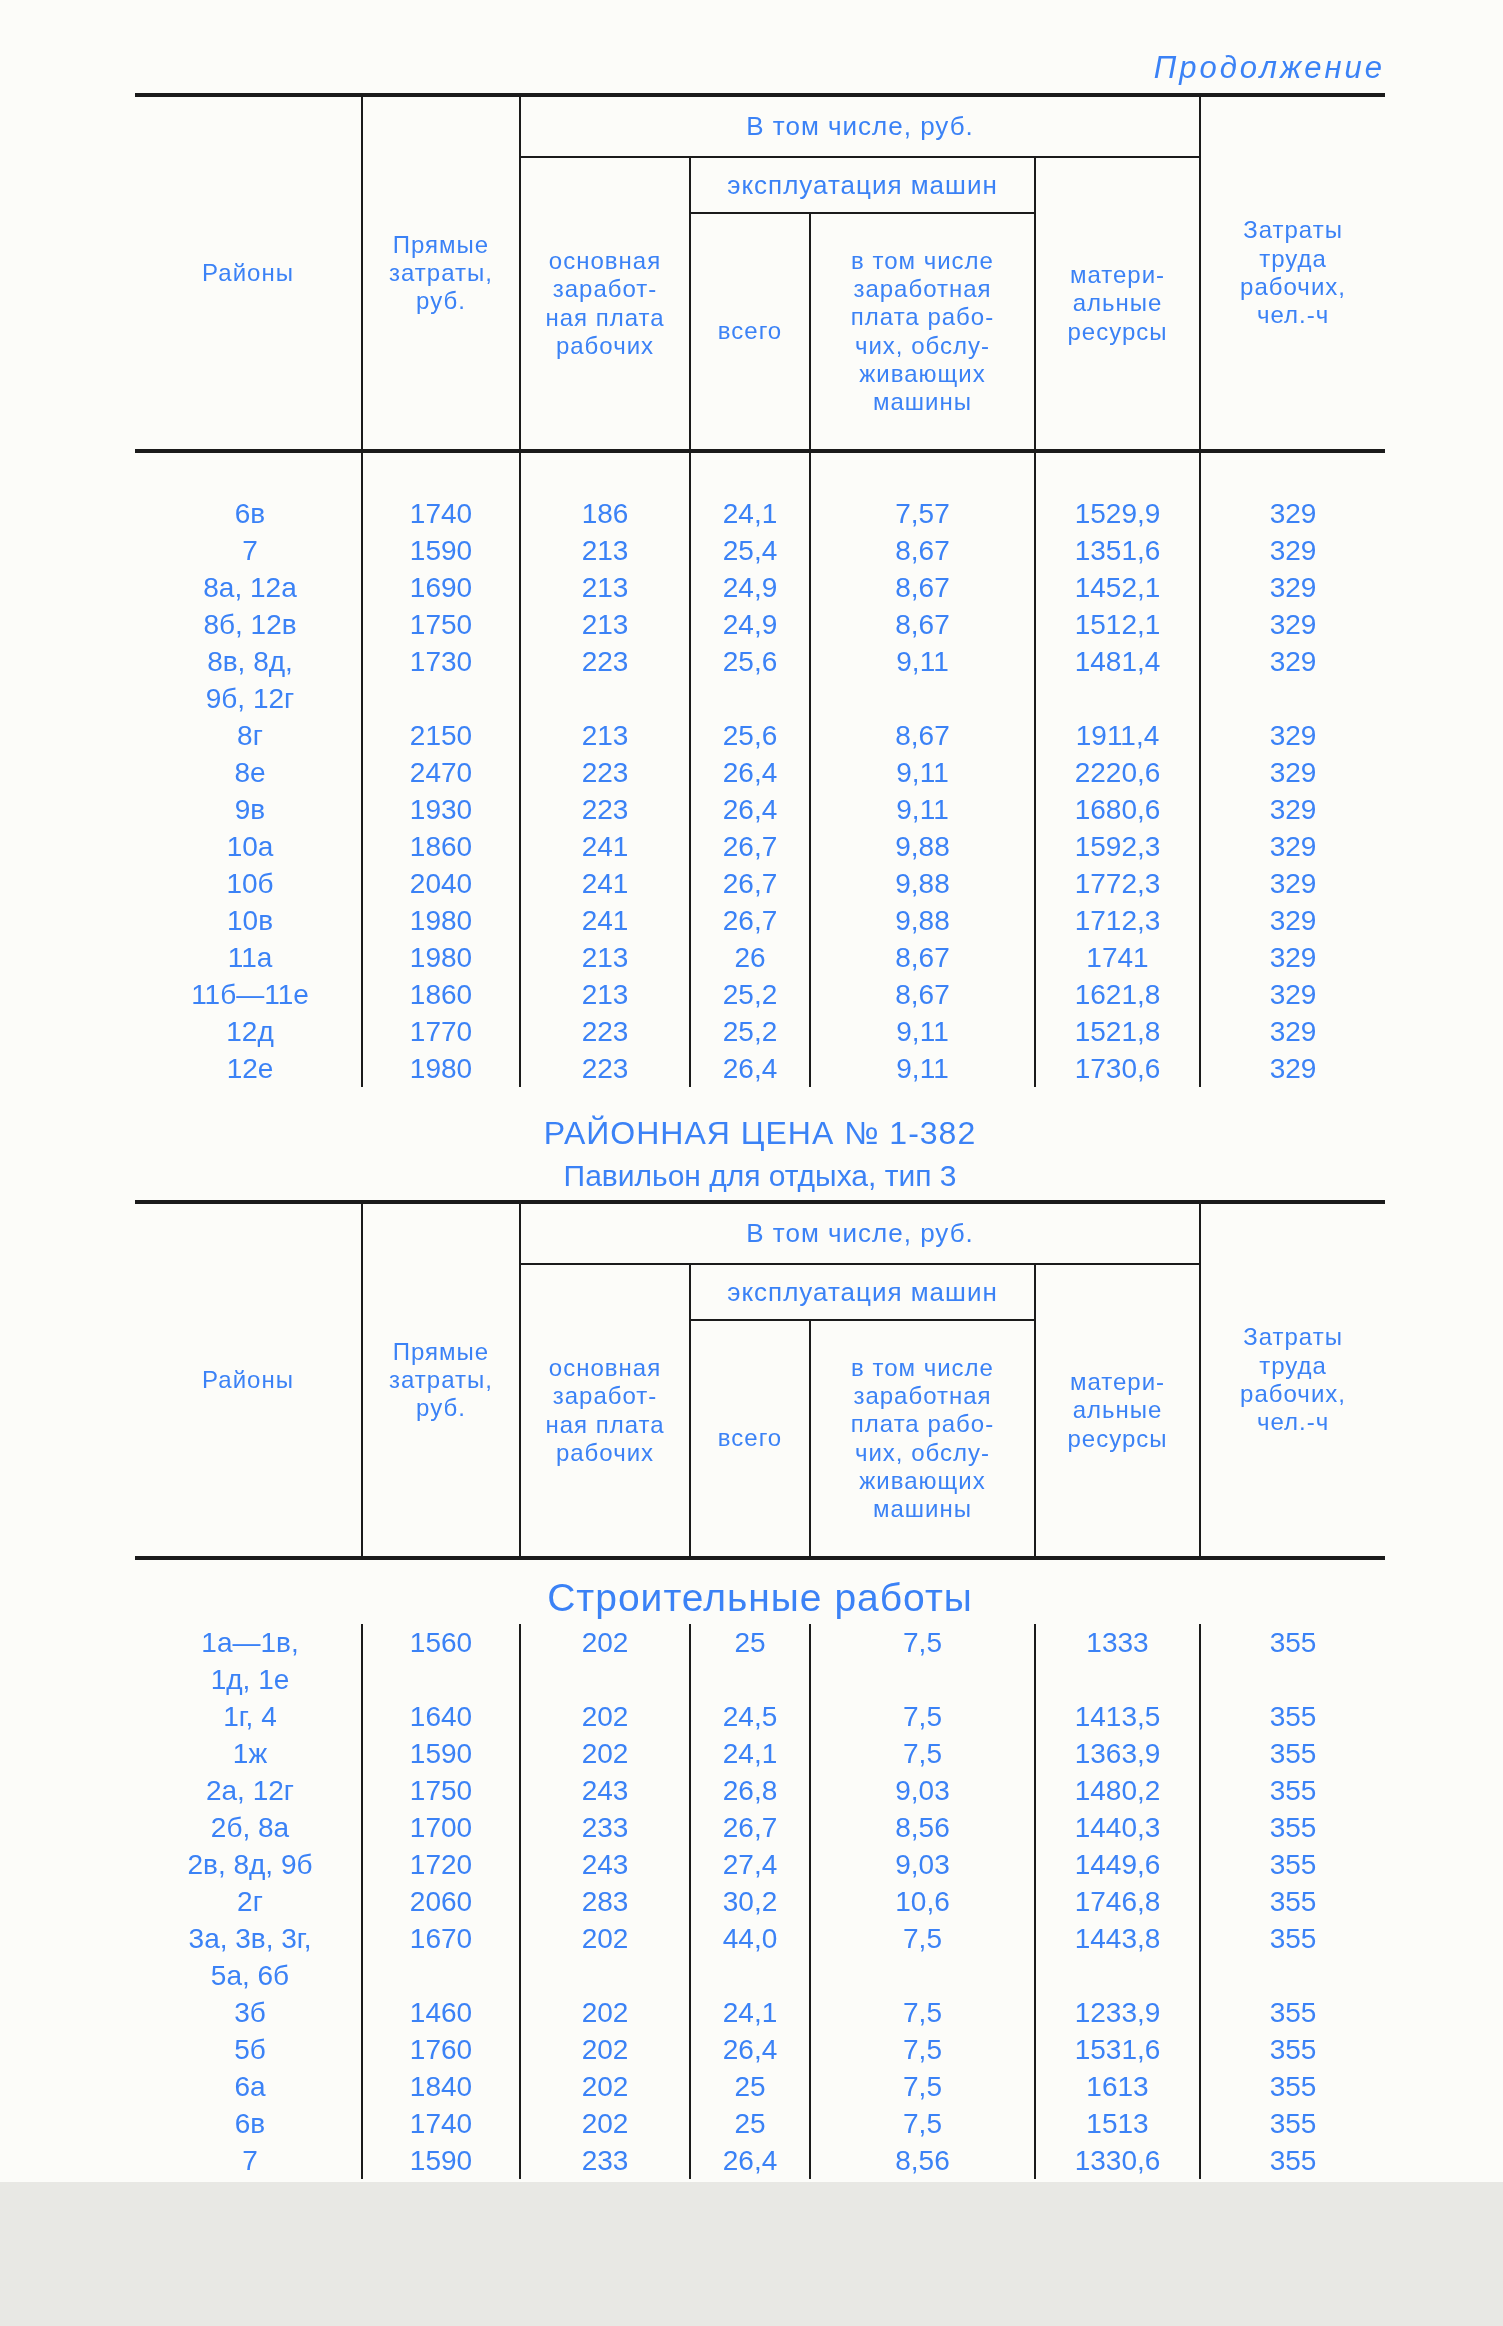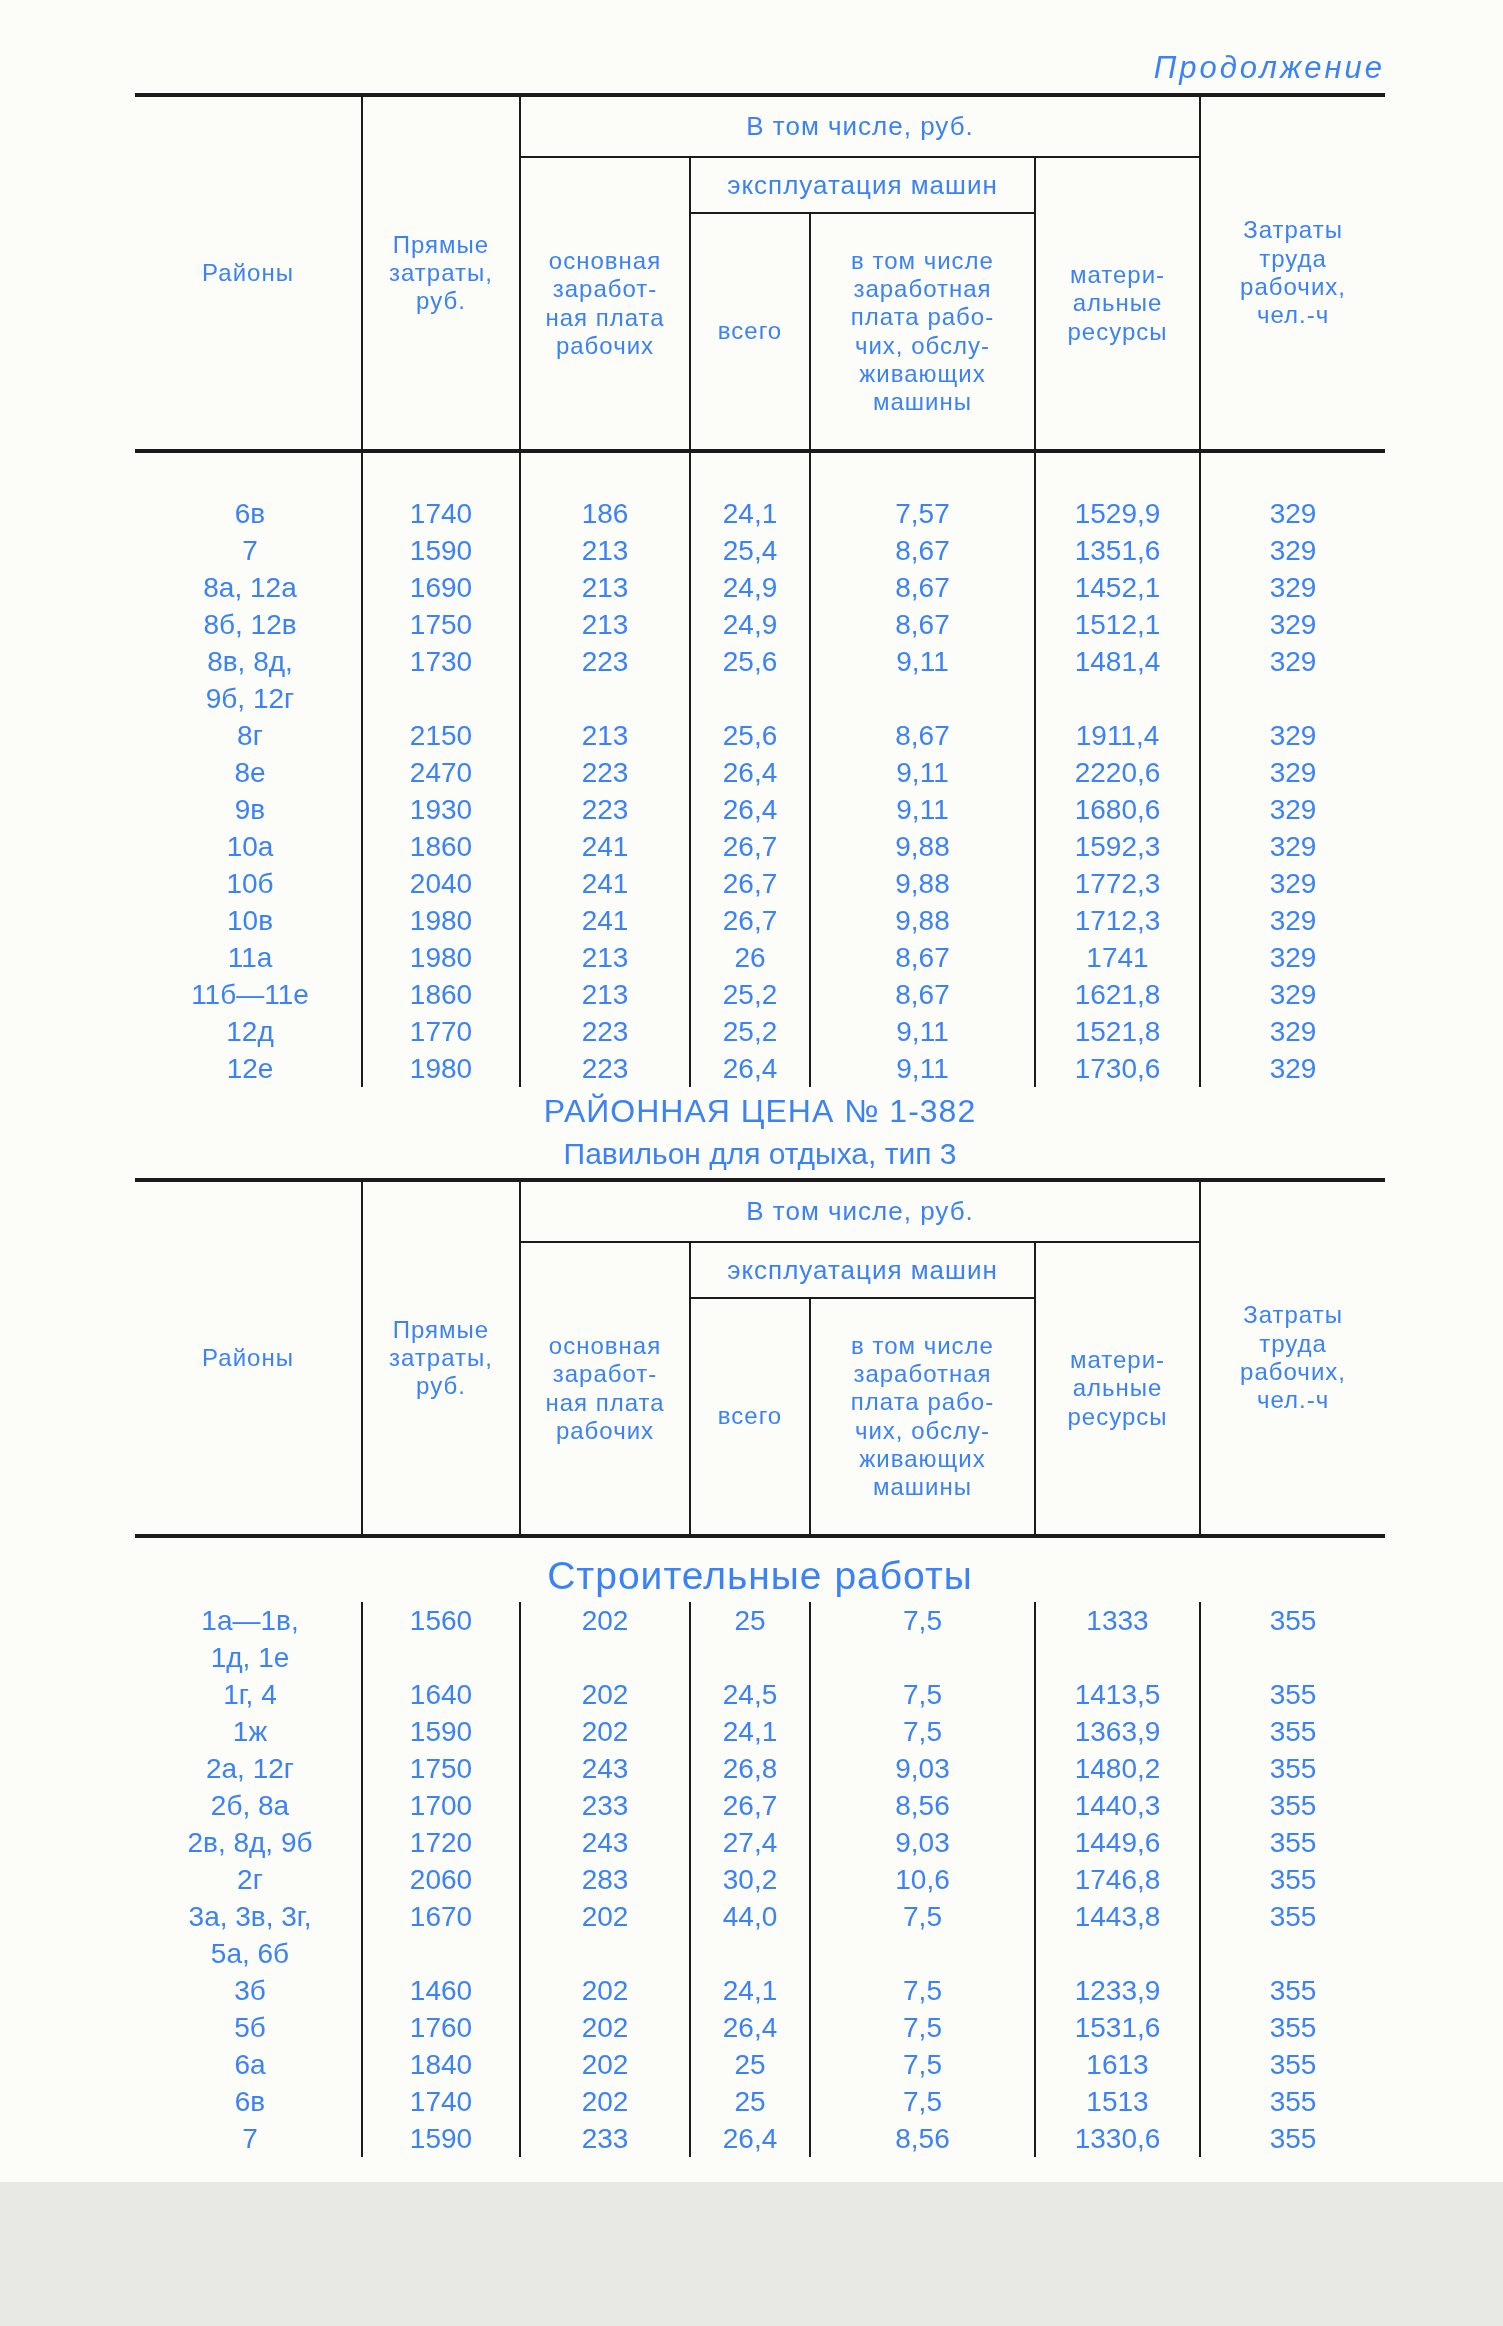--- a/index.html
+++ b/index.html
@@ -60,21 +60,21 @@
   tr.section-row td{
     border-top:4px solid #1b1b1b;
     border-right:none !important;
     height:56px;
     font-size:39px;
     letter-spacing:1px;
     vertical-align:bottom;
     padding-bottom:8px;
     text-align:center;
   }
-  .titles{text-align:center;margin-top:6px;}
+  .titles{text-align:center;margin-top:28px;}
   .title-main{font-size:32px;letter-spacing:1px;}
   .title-sub{font-size:30px;margin-top:7px;}
   .title-measure{font-size:30px;font-style:italic;margin-top:7px;letter-spacing:3px;}
   .page-number{margin:30px 0 0 -22px;font-size:29px;}
 </style>
 </head>
 <body>
 
 <div class="page">
   <div class="content">

